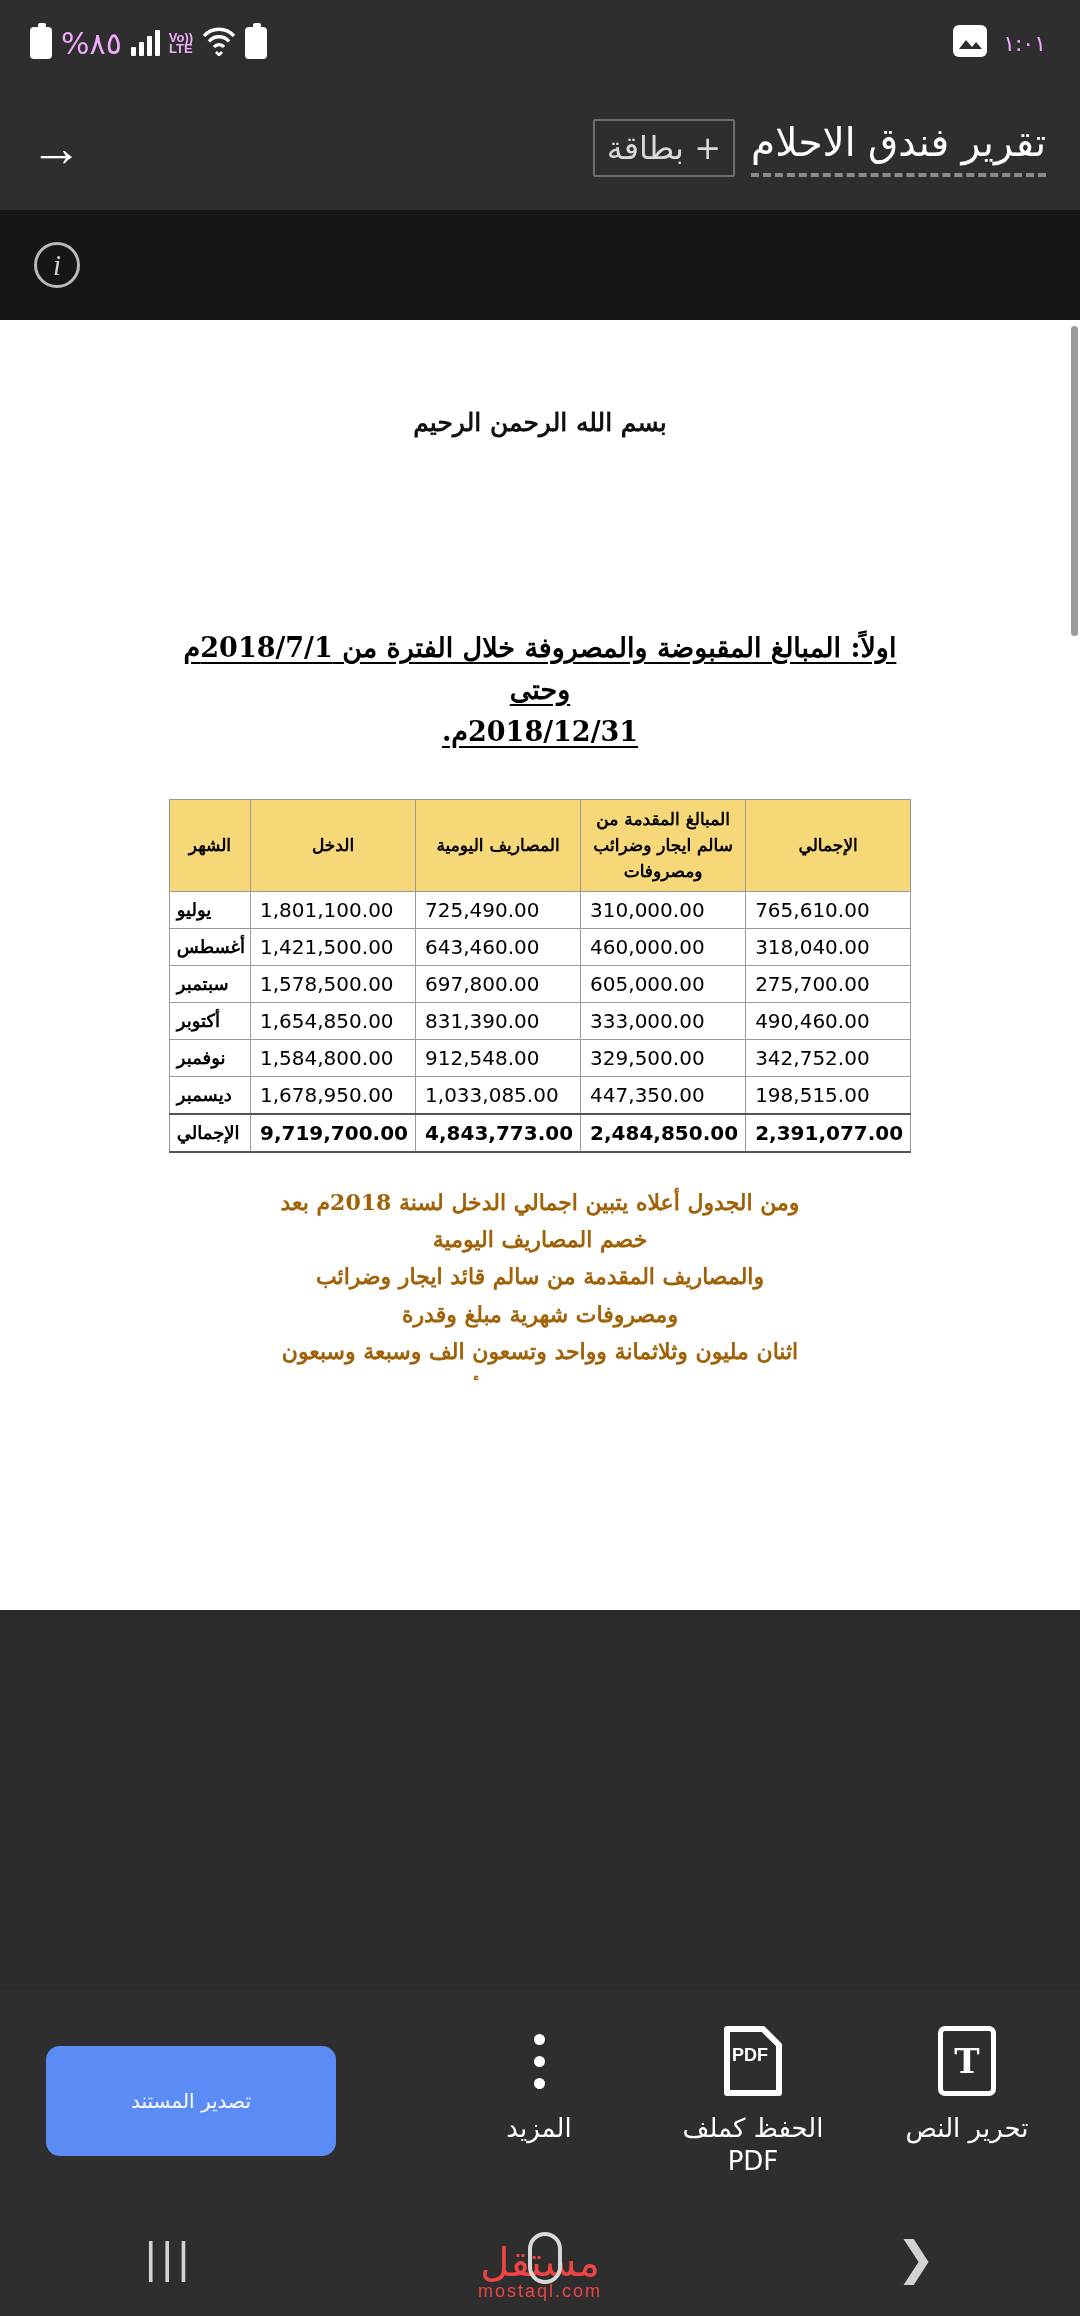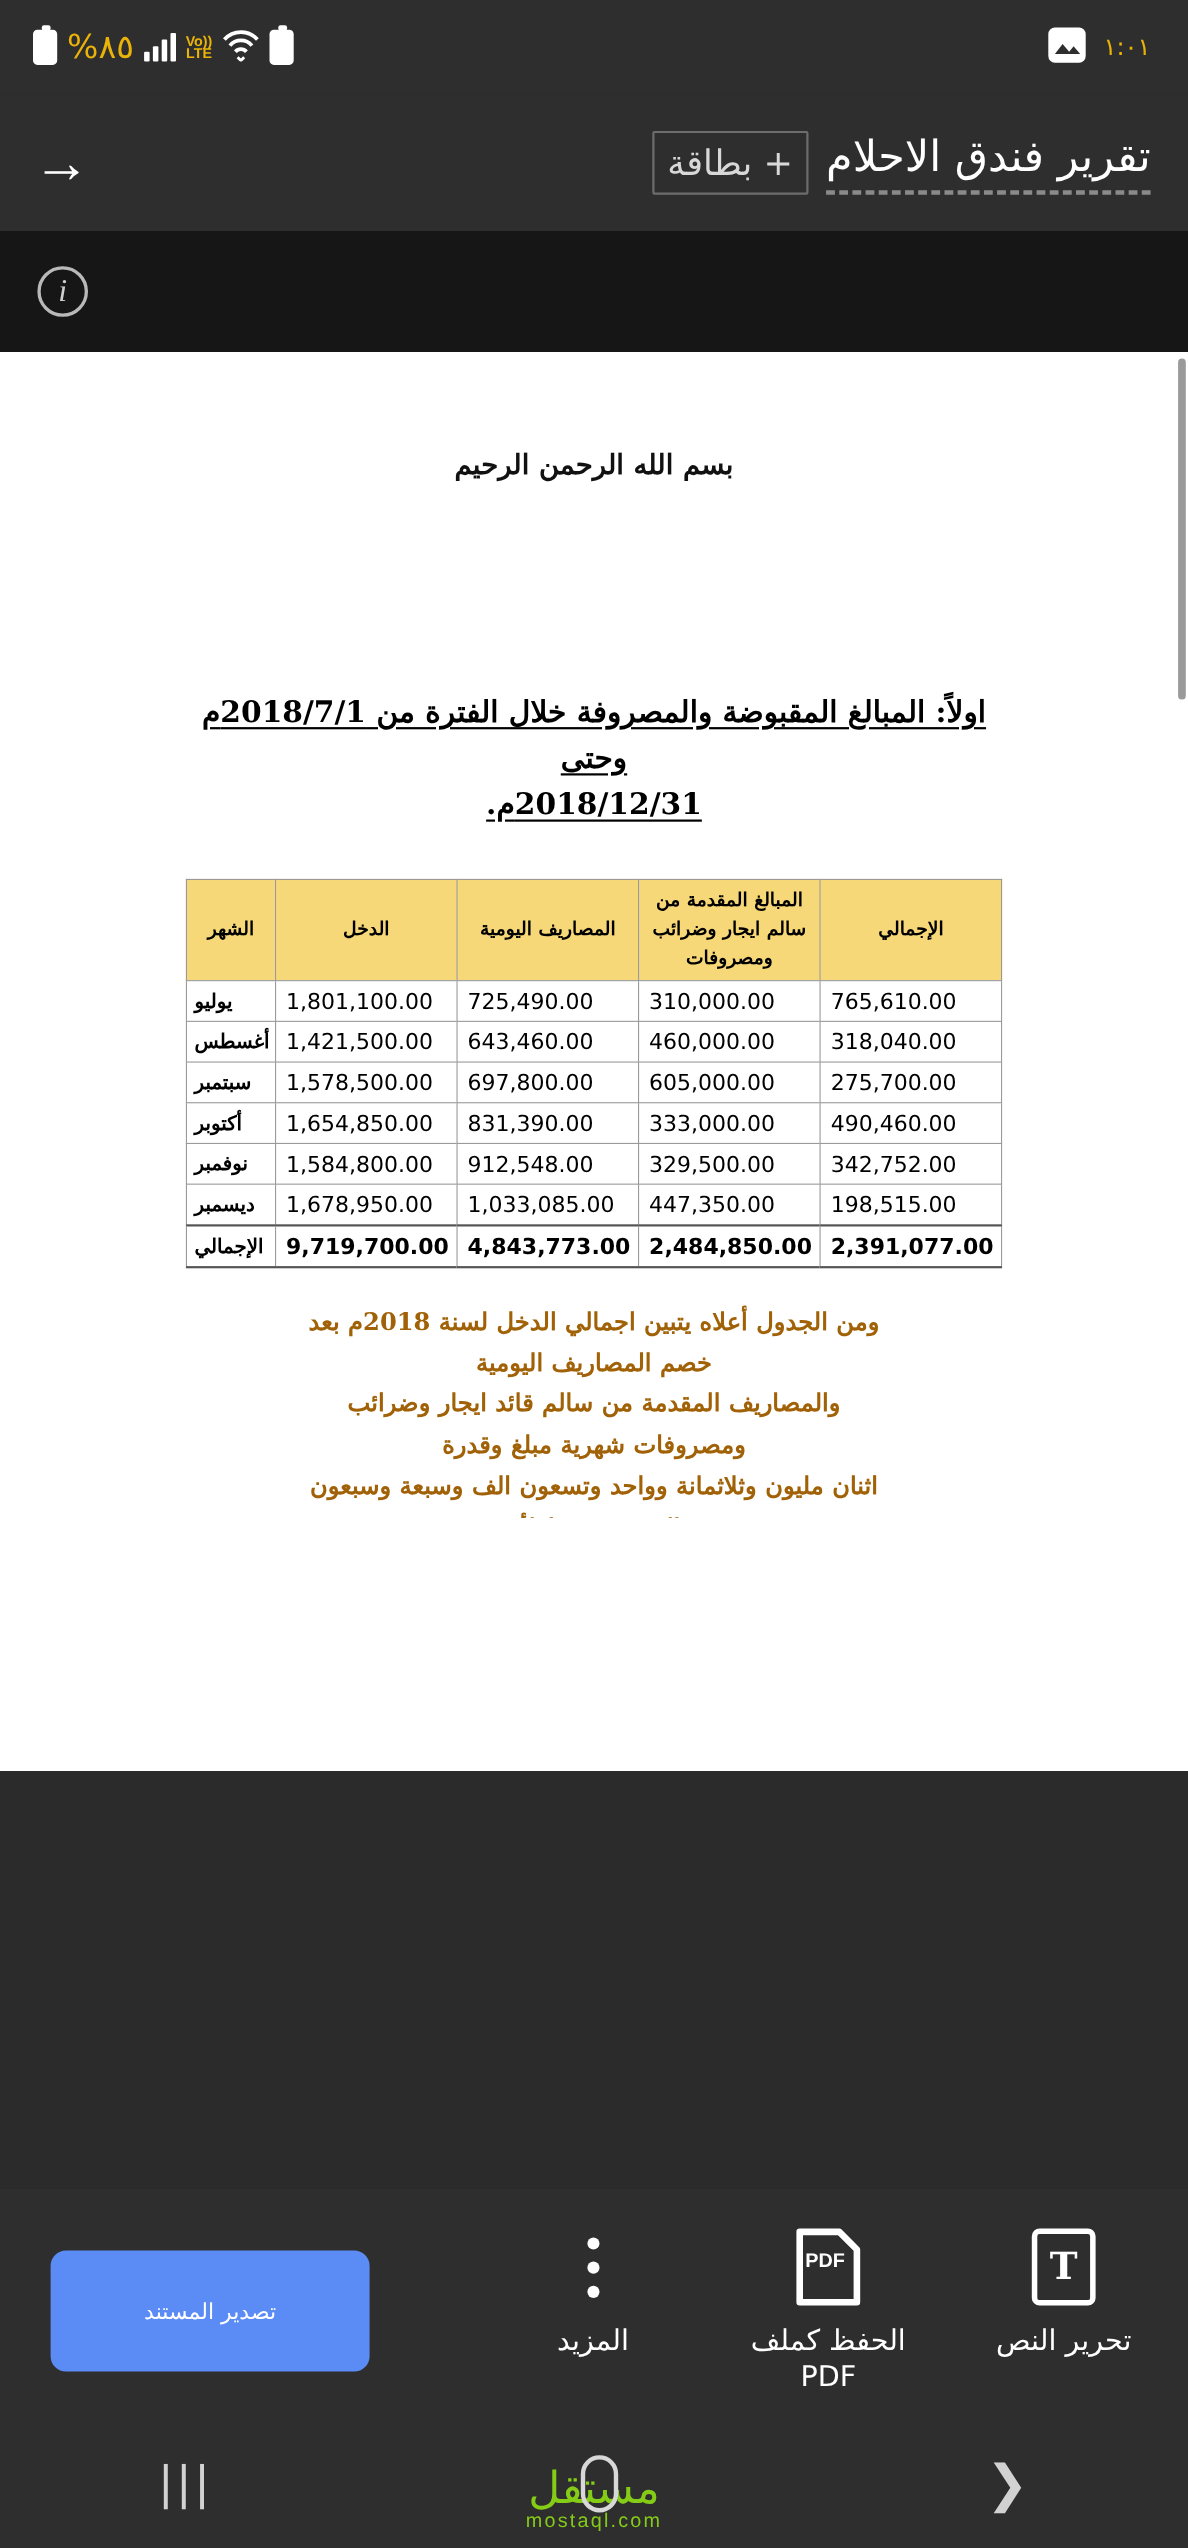--- a/index.html
+++ b/index.html
@@ -6,21 +6,21 @@
   html,body{ width:1080px; height:2316px; }
   body{
     font-family:"Liberation Sans", sans-serif;
     background:#2b2b2b;
     overflow:hidden;
     position:relative;
   }
 
   
   .statusbar{
-    height:86px; background:#2e2e2e; color:#eab308;
+    height:86px; background:#2e2e2e; color:#f0abfc;
     display:flex; align-items:center; justify-content:space-between;
     padding:0 34px 0 30px;
     direction:ltr;
   }
   .sb-left{ display:flex; align-items:center; gap:9px; direction:ltr; }
   .sb-right{ display:flex; align-items:center; gap:14px; }
   .sb-clock{ font-size:22px; letter-spacing:1px; font-family:"DejaVu Sans", sans-serif; }
   .sb-battpct{ font-size:30px; font-family:"DejaVu Sans", sans-serif; letter-spacing:0px;}
   .ico{ display:inline-block; }
   .bars{ display:flex; align-items:flex-end; gap:3px; height:26px; }
@@ -190,21 +190,21 @@
     position:absolute; left:0; right:0; bottom:0; height:116px;
     display:flex; align-items:center; justify-content:space-between;
     padding:0 145px;
     direction:ltr;
   }
   .nav-recent{ color:#d2d2d2; font-size:44px; letter-spacing:5px; }
   .nav-home{ width:34px;height:52px;border:4px solid #d8d8d8;border-radius:18px; }
   .nav-back{ color:#d2d2d2; font-size:46px; }
   .watermark{
     position:absolute; left:0; right:0; bottom:14px;
-    text-align:center; color:#84cc16;
+    text-align:center; color:#ef4444;
     pointer-events:none;
   }
   .wm-ar{ font-size:40px; font-family:"DejaVu Sans", sans-serif; letter-spacing:2px; }
   .wm-en{ font-size:18px; letter-spacing:2px; margin-top:-4px;}
 </style>
 </head>
 <body>
 
 <div class="statusbar">
   <div class="sb-left">

